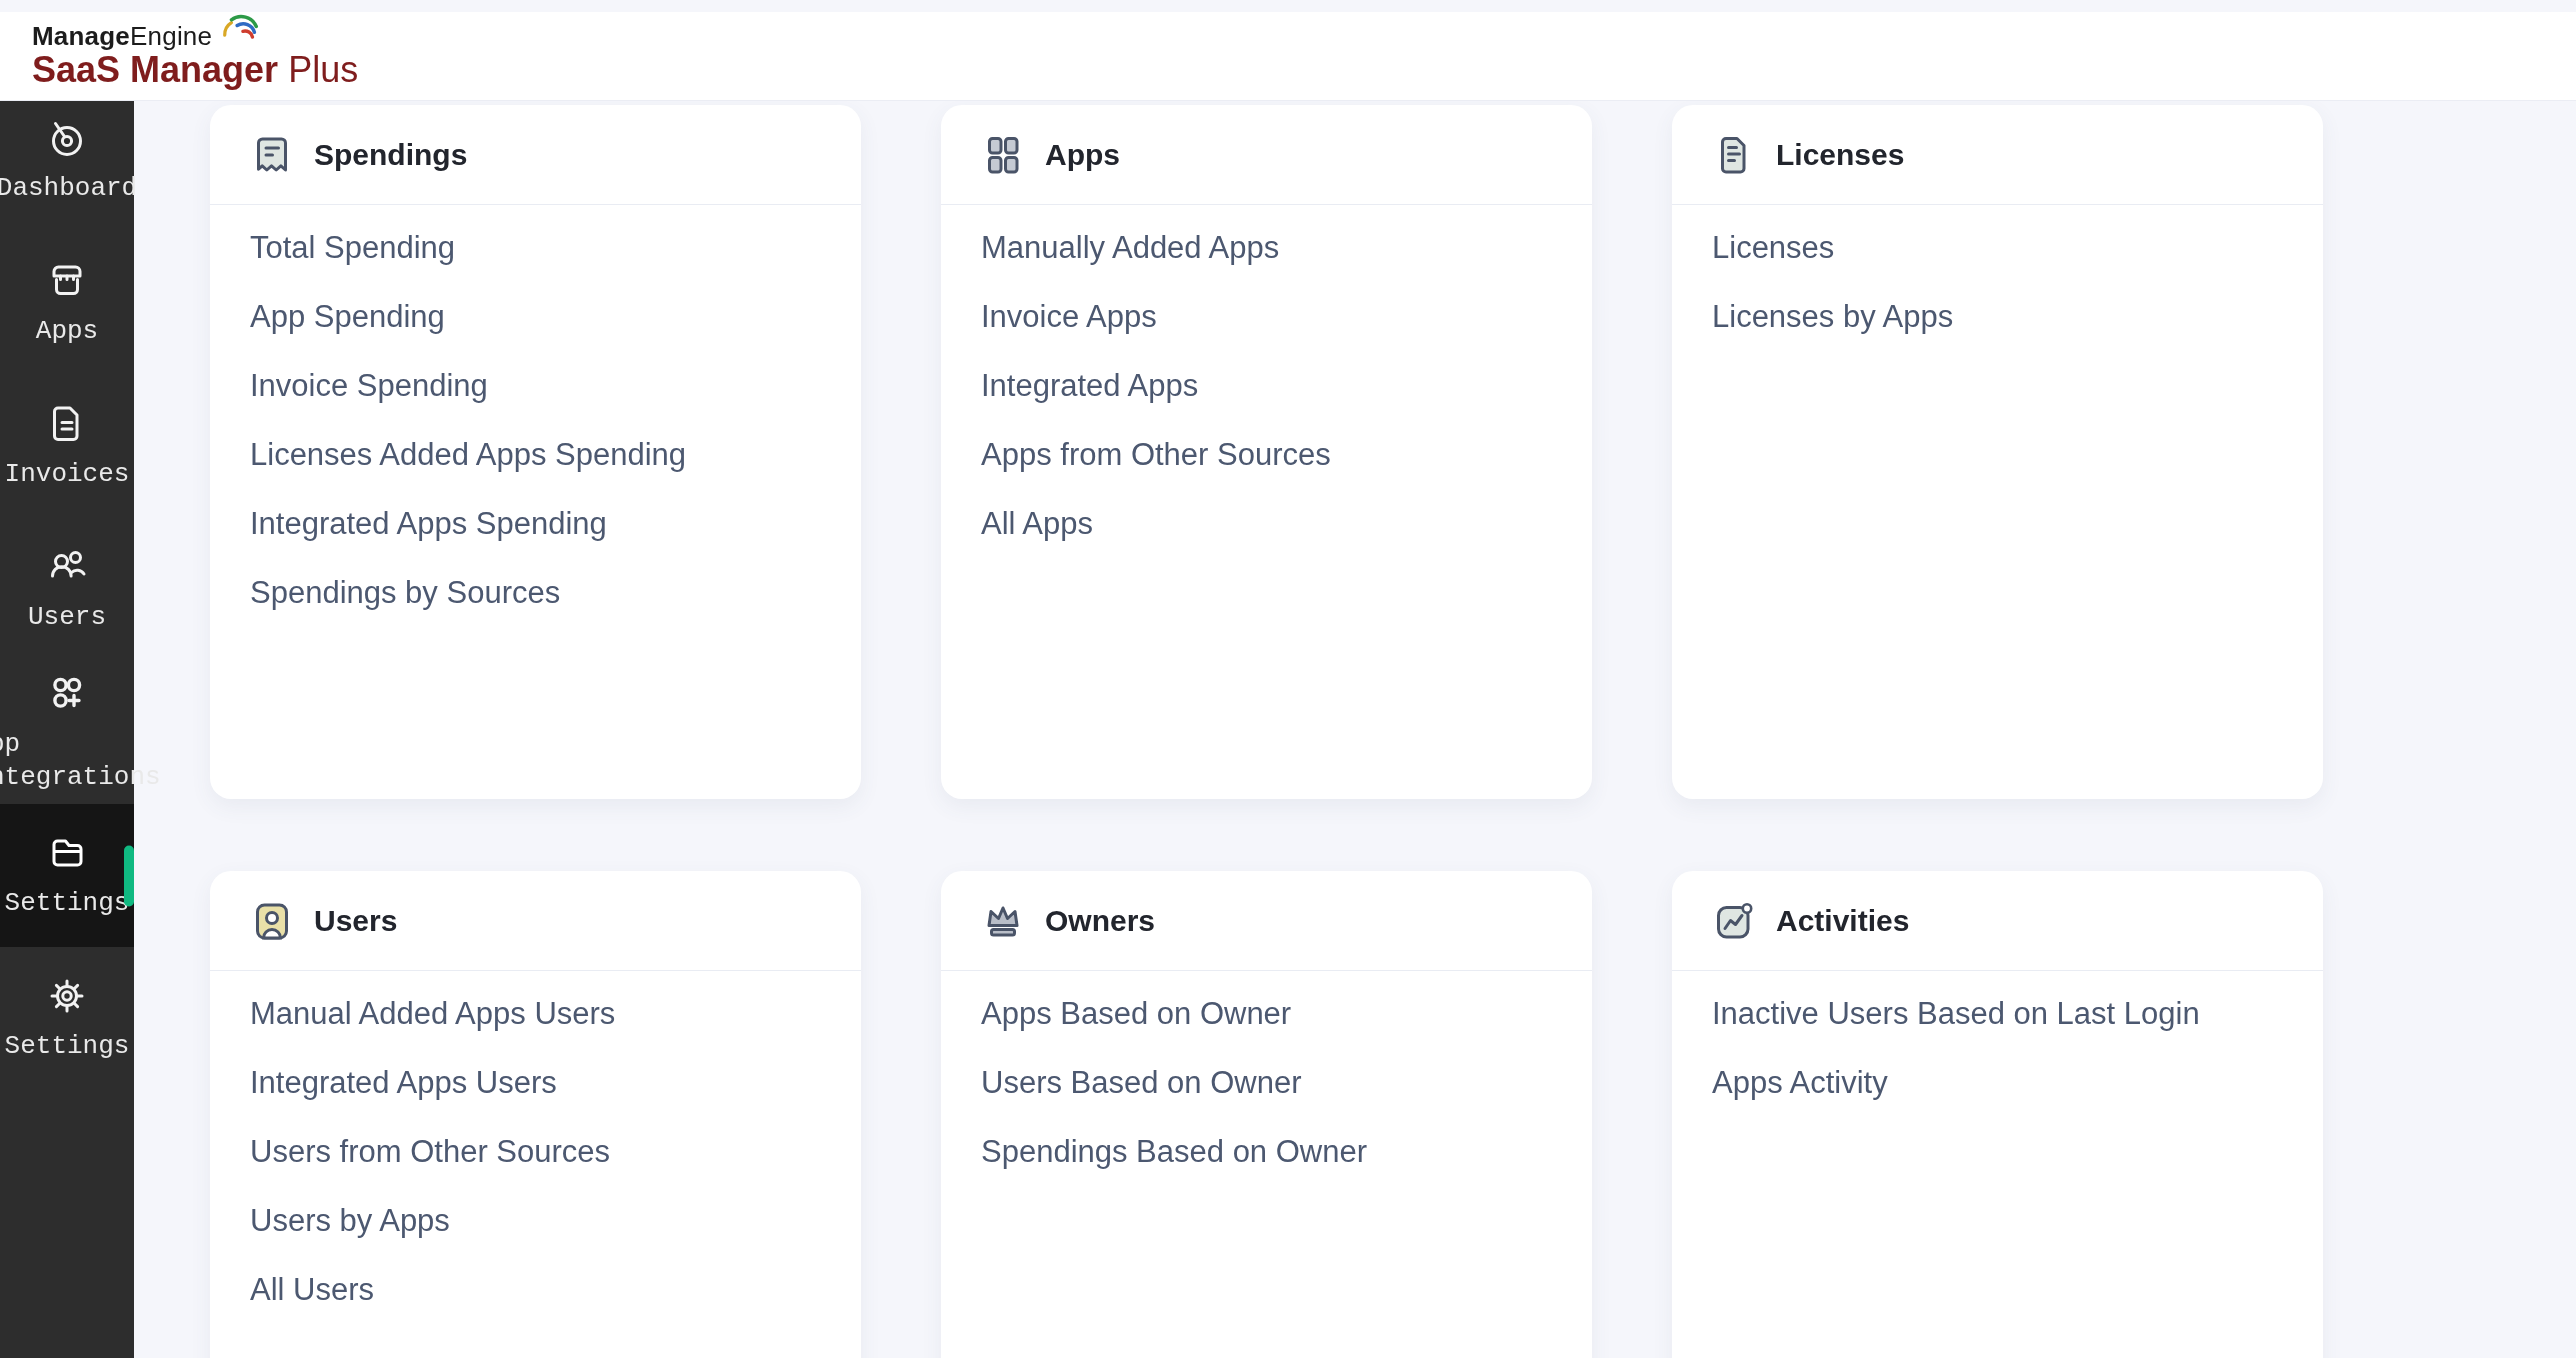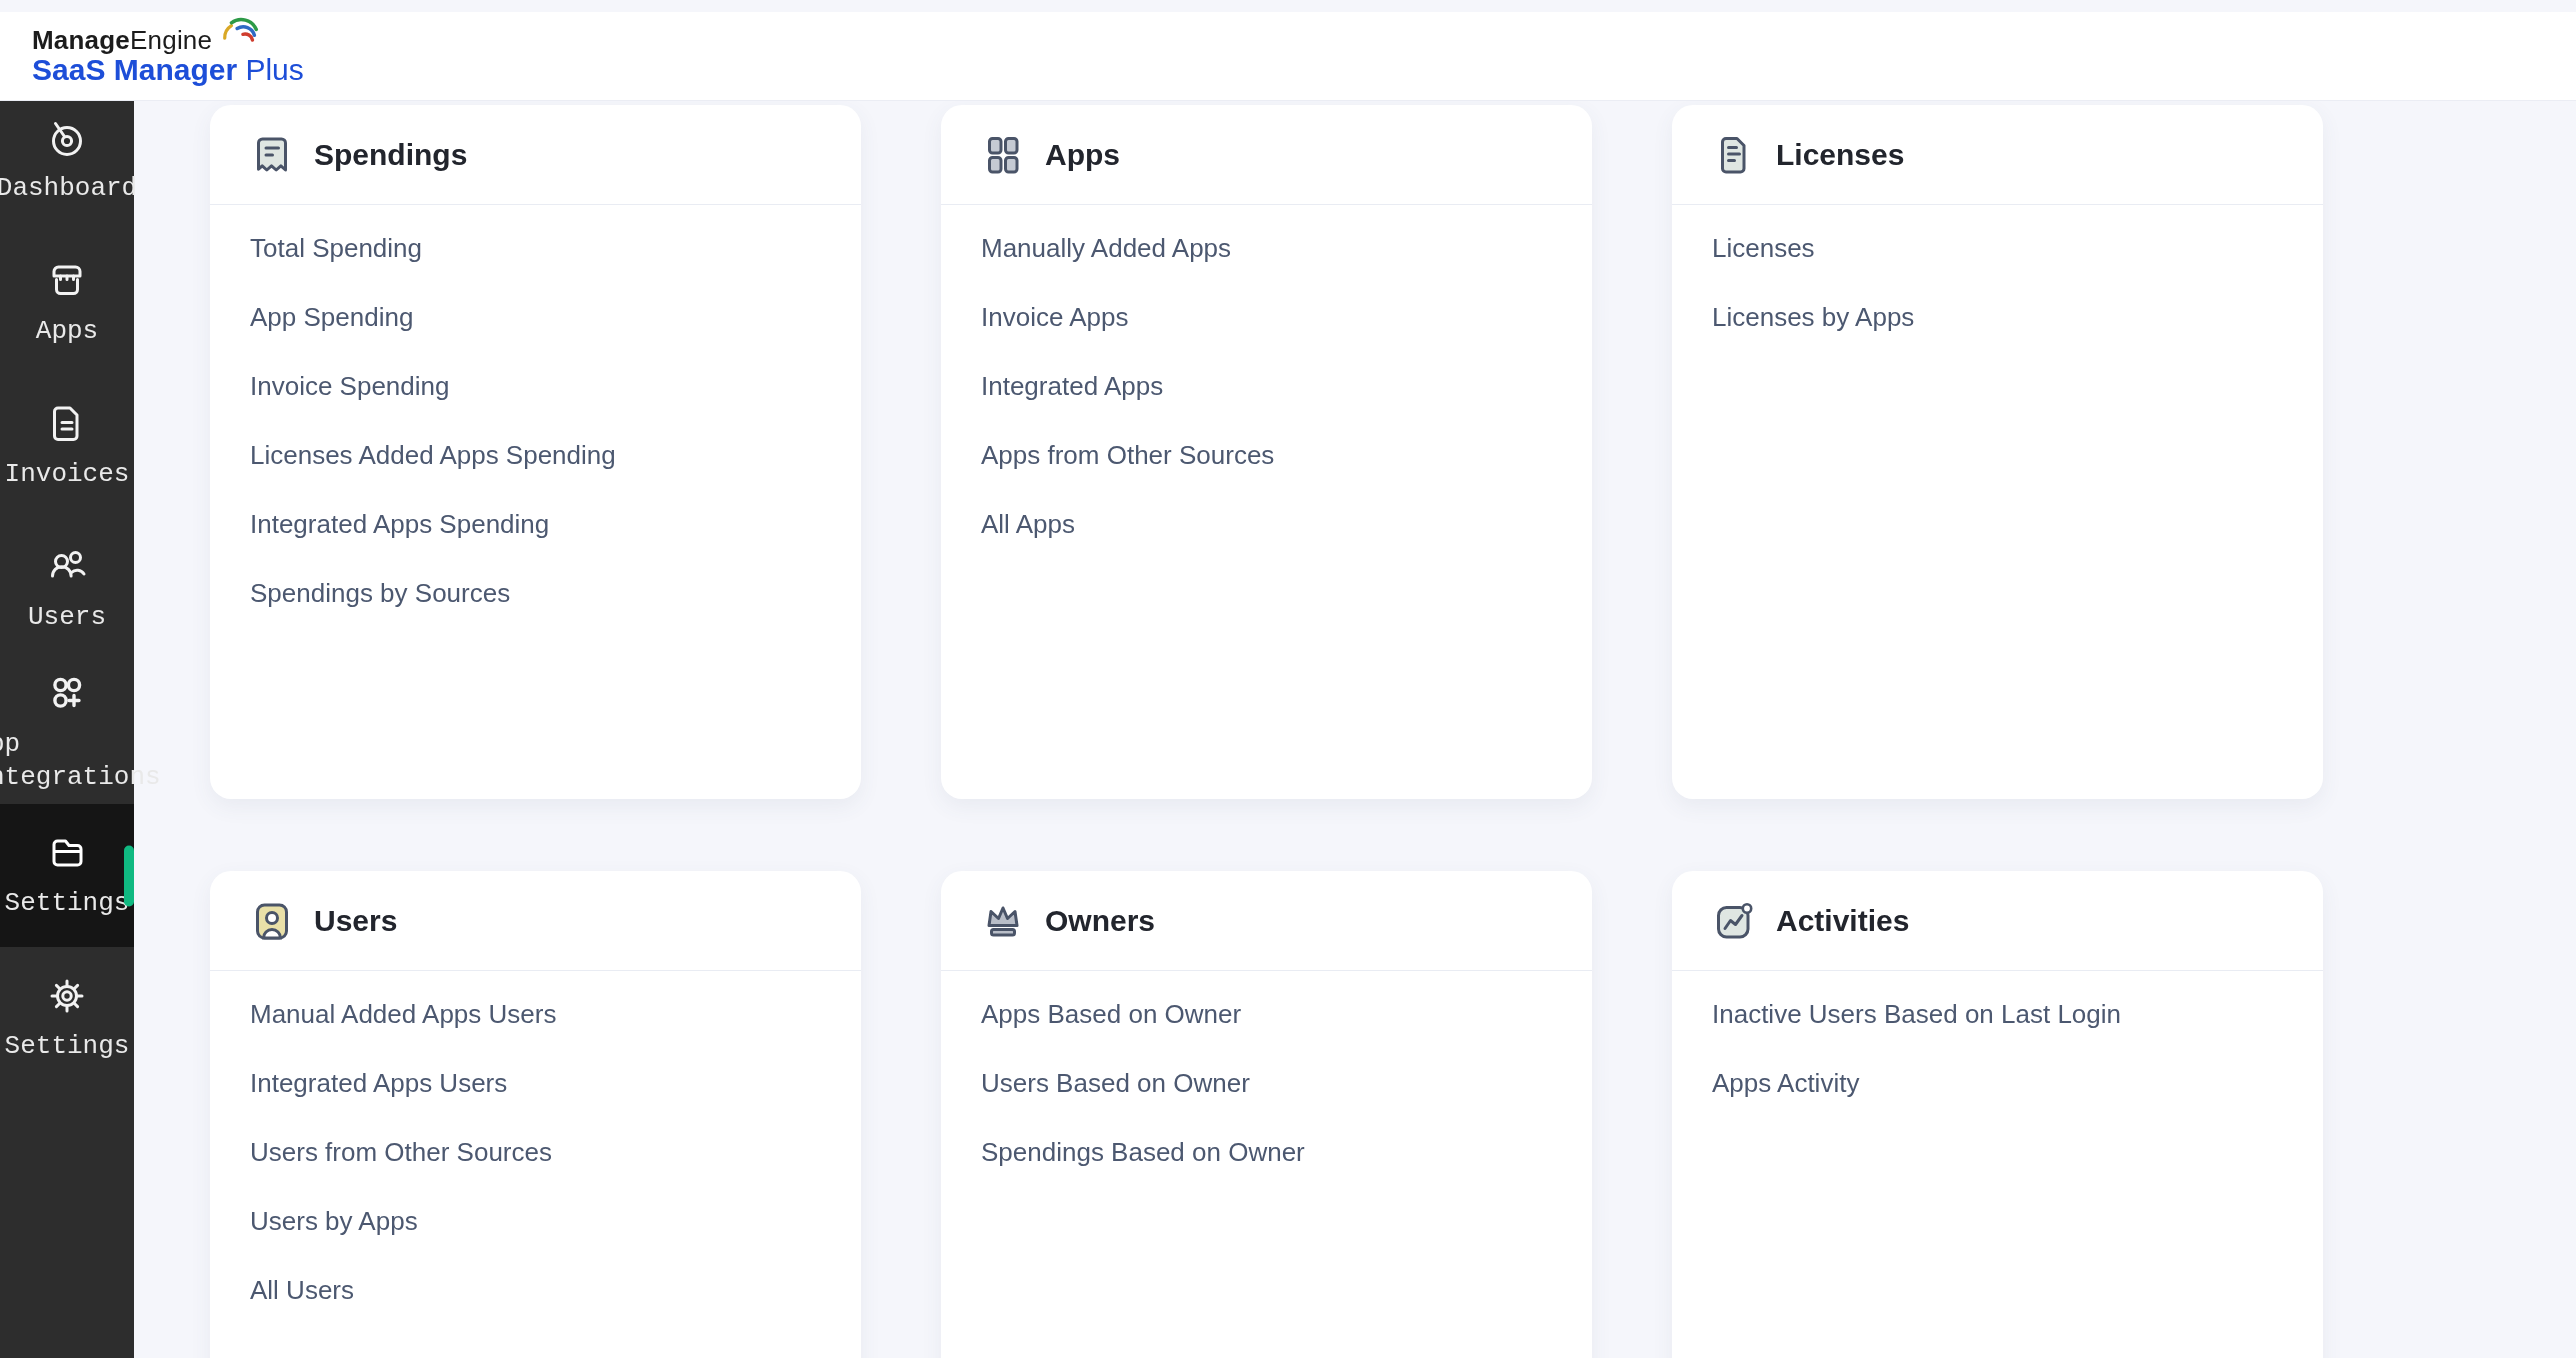--- a/index.html
+++ b/index.html
@@ -13,21 +13,21 @@
 
   
   .topbar {
     position:absolute; top:12px; left:0; right:0; height:89px;
     background:#ffffff; border-bottom:1px solid #ebedf4;
     display:flex; align-items:center; padding-left:32px; z-index:5;
   }
   .logo { line-height:1.05; position:relative; }
   .logo-line1 { font-size:26px; color:#1c1c1c; letter-spacing:0.2px; white-space:nowrap; }
   .logo-line1 b { font-weight:bold; }
-  .logo-line2 { font-size:30px; color:#1d4ed8; white-space:nowrap; }
+  .logo-line2 { font-size:36px; color:#7f1d1d; white-space:nowrap; }
   .logo-line2 b { font-weight:bold; }
   .swoosh { position:absolute; top:-11.5px; left:187px; }
 
   
   .sidebar {
     position:absolute; top:89px; left:0; bottom:0; width:134px;
     background:#2d2d2d; display:flex; flex-direction:column; z-index:4;
   }
   .nav-item {
     height:143px; display:flex; flex-direction:column; align-items:center;
@@ -59,21 +59,21 @@
     overflow:hidden;
   }
   .card-header {
     height:100px; display:flex; align-items:center; gap:20px;
     padding:0 40px; border-bottom:1.9px solid #e9ecf3;
   }
   .card-title { font-size:30px; font-weight:bold; color:#22252d; }
   .card-links { list-style:none; padding:8.6px 40px 0 40px; }
   .card-links li {
     height:69px; display:flex; align-items:center;
-    font-size:26px; color:#4c5870; cursor:pointer;
+    font-size:31px; color:#4c5870; cursor:pointer;
   }
 </style>
 </head>
 <body>
 
 <header class="topbar">
   <div class="logo">
     <div class="logo-line1"><b>Manage</b><span>Engine</span></div>
     <svg class="swoosh" width="44" height="29" viewBox="0 0 46 30" fill="none">
       <path d="M6 24 A15 15 0 0 1 13 11" stroke="#d9a826" stroke-width="3.4" stroke-linecap="round"></path>

